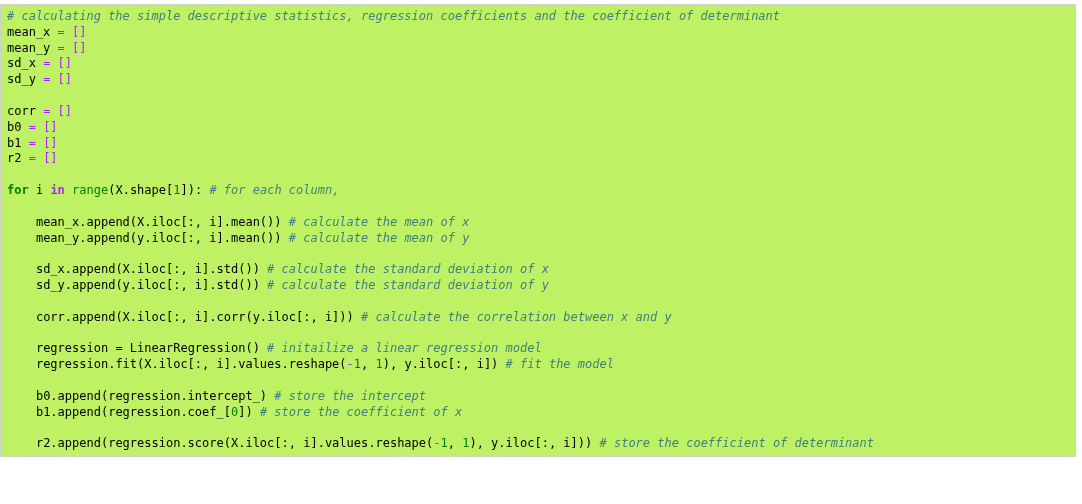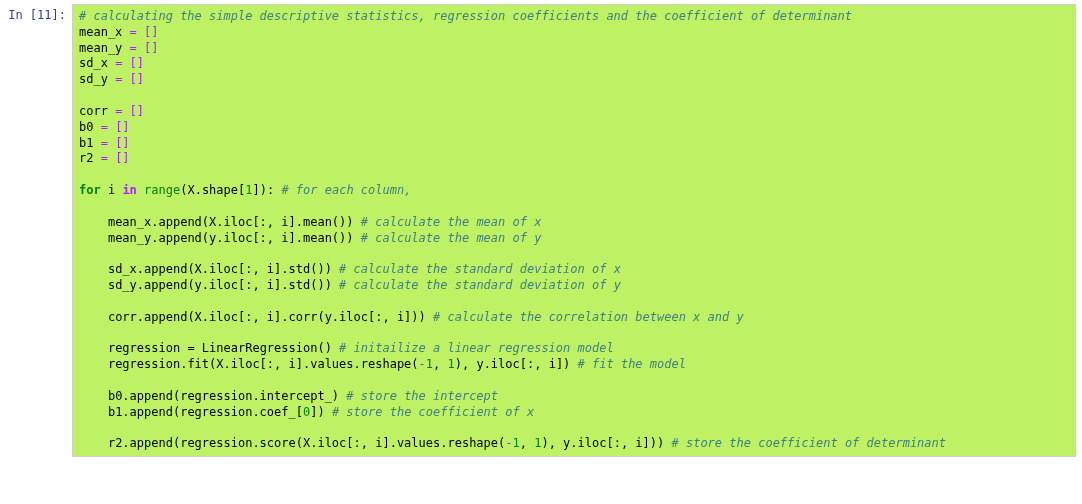--- a/index.html
+++ b/index.html
@@ -49,23 +49,20 @@
   .nb { color: #008000; }                       
   .n  { color: #000000; }                       
   .m  { color: #008000; }                      
   .eq { color: #AA22FF; }                       
 
 </style>
 </head>
 <body>
 
 <div class="cell">
-  <div class="prompt-col">
-    <span class="prompt-in">In</span><span class="prompt-in"> [</span><span class="prompt-num">11</span><span class="prompt-in">]:</span>
-  </div>
 
   <div class="code-col">
 <pre class="code"><span class="c"># calculating the simple descriptive statistics, regression coefficients and the coefficient of determinant</span>
 <span class="n">mean_x</span><span class="eq"> = []</span>
 <span class="n">mean_y</span><span class="eq"> = []</span>
 <span class="n">sd_x</span><span class="eq"> = []</span>
 <span class="n">sd_y</span><span class="eq"> = []</span>
 
 <span class="n">corr</span><span class="eq"> = []</span>
 <span class="n">b0</span><span class="eq"> = []</span>

